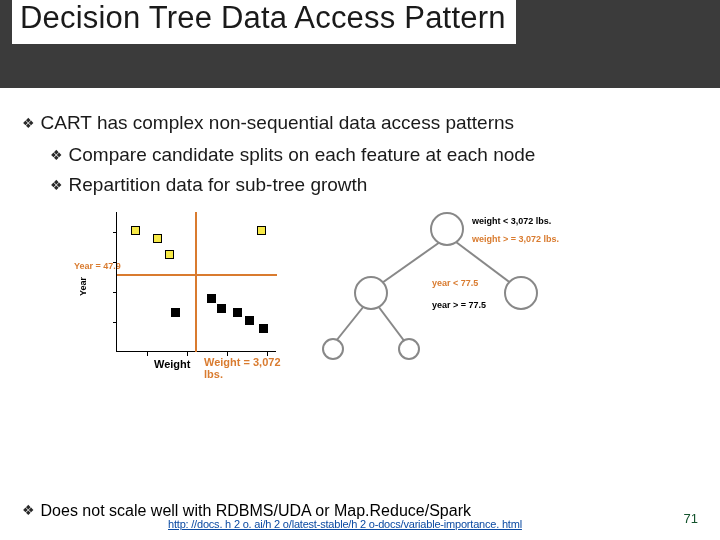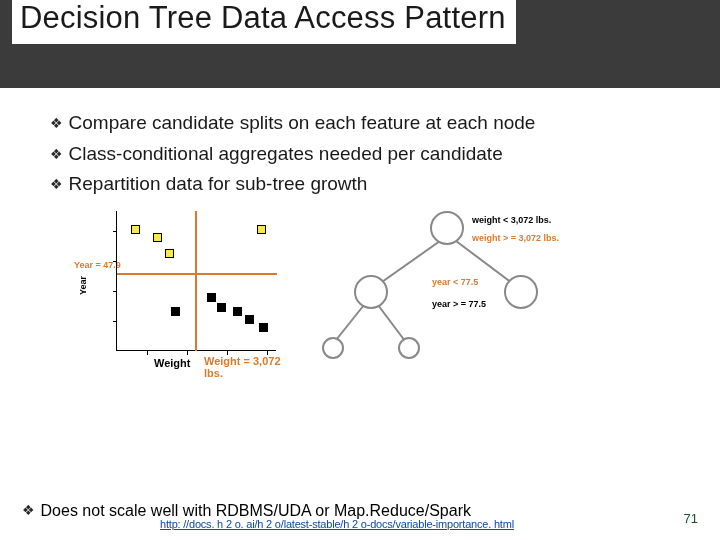--- a/index.html
+++ b/index.html
@@ -167,21 +167,21 @@
   .footer-bullet::before {
     content: "❖";
     font-size: 14px;
     margin-right: 6px;
     color: #2a2a2a;
     vertical-align: 1px;
   }
   .footer-link {
     position: absolute;
     bottom: 10px;
-    left: 160px;
+    left: 168px;
     font-size: 11px;
     color: #0b4aa2;
     text-decoration: underline;
     letter-spacing: -0.2px;
   }
   .page-num {
     position: absolute;
     bottom: 14px;
     right: 22px;
     font-size: 13px;
@@ -189,22 +189,22 @@
   }
 </style>
 </head>
 <body>
 
 <div class="header">
   <div class="title">Decision Tree Data Access Pattern</div>
 </div>
 
 <div class="content">
+  <div class="bullet-main">CART has complex non-sequential data access patterns</div>
   <div class="bullet-sub">Compare candidate splits on each feature at each node</div>
-  <div class="bullet-sub">Class-conditional aggregates needed per candidate</div>
   <div class="bullet-sub">Repartition data for sub-tree growth</div>
 
   <div class="diagram-row">
 
     <div class="scatter-wrap">
       <div class="year-anno">Year = 47.9</div>
       <div class="y-axis-label">Year</div>
       <div class="scatter">
 
         <div class="tick" style="left:-4px;top:20px;width:4px;height:1px"></div>

